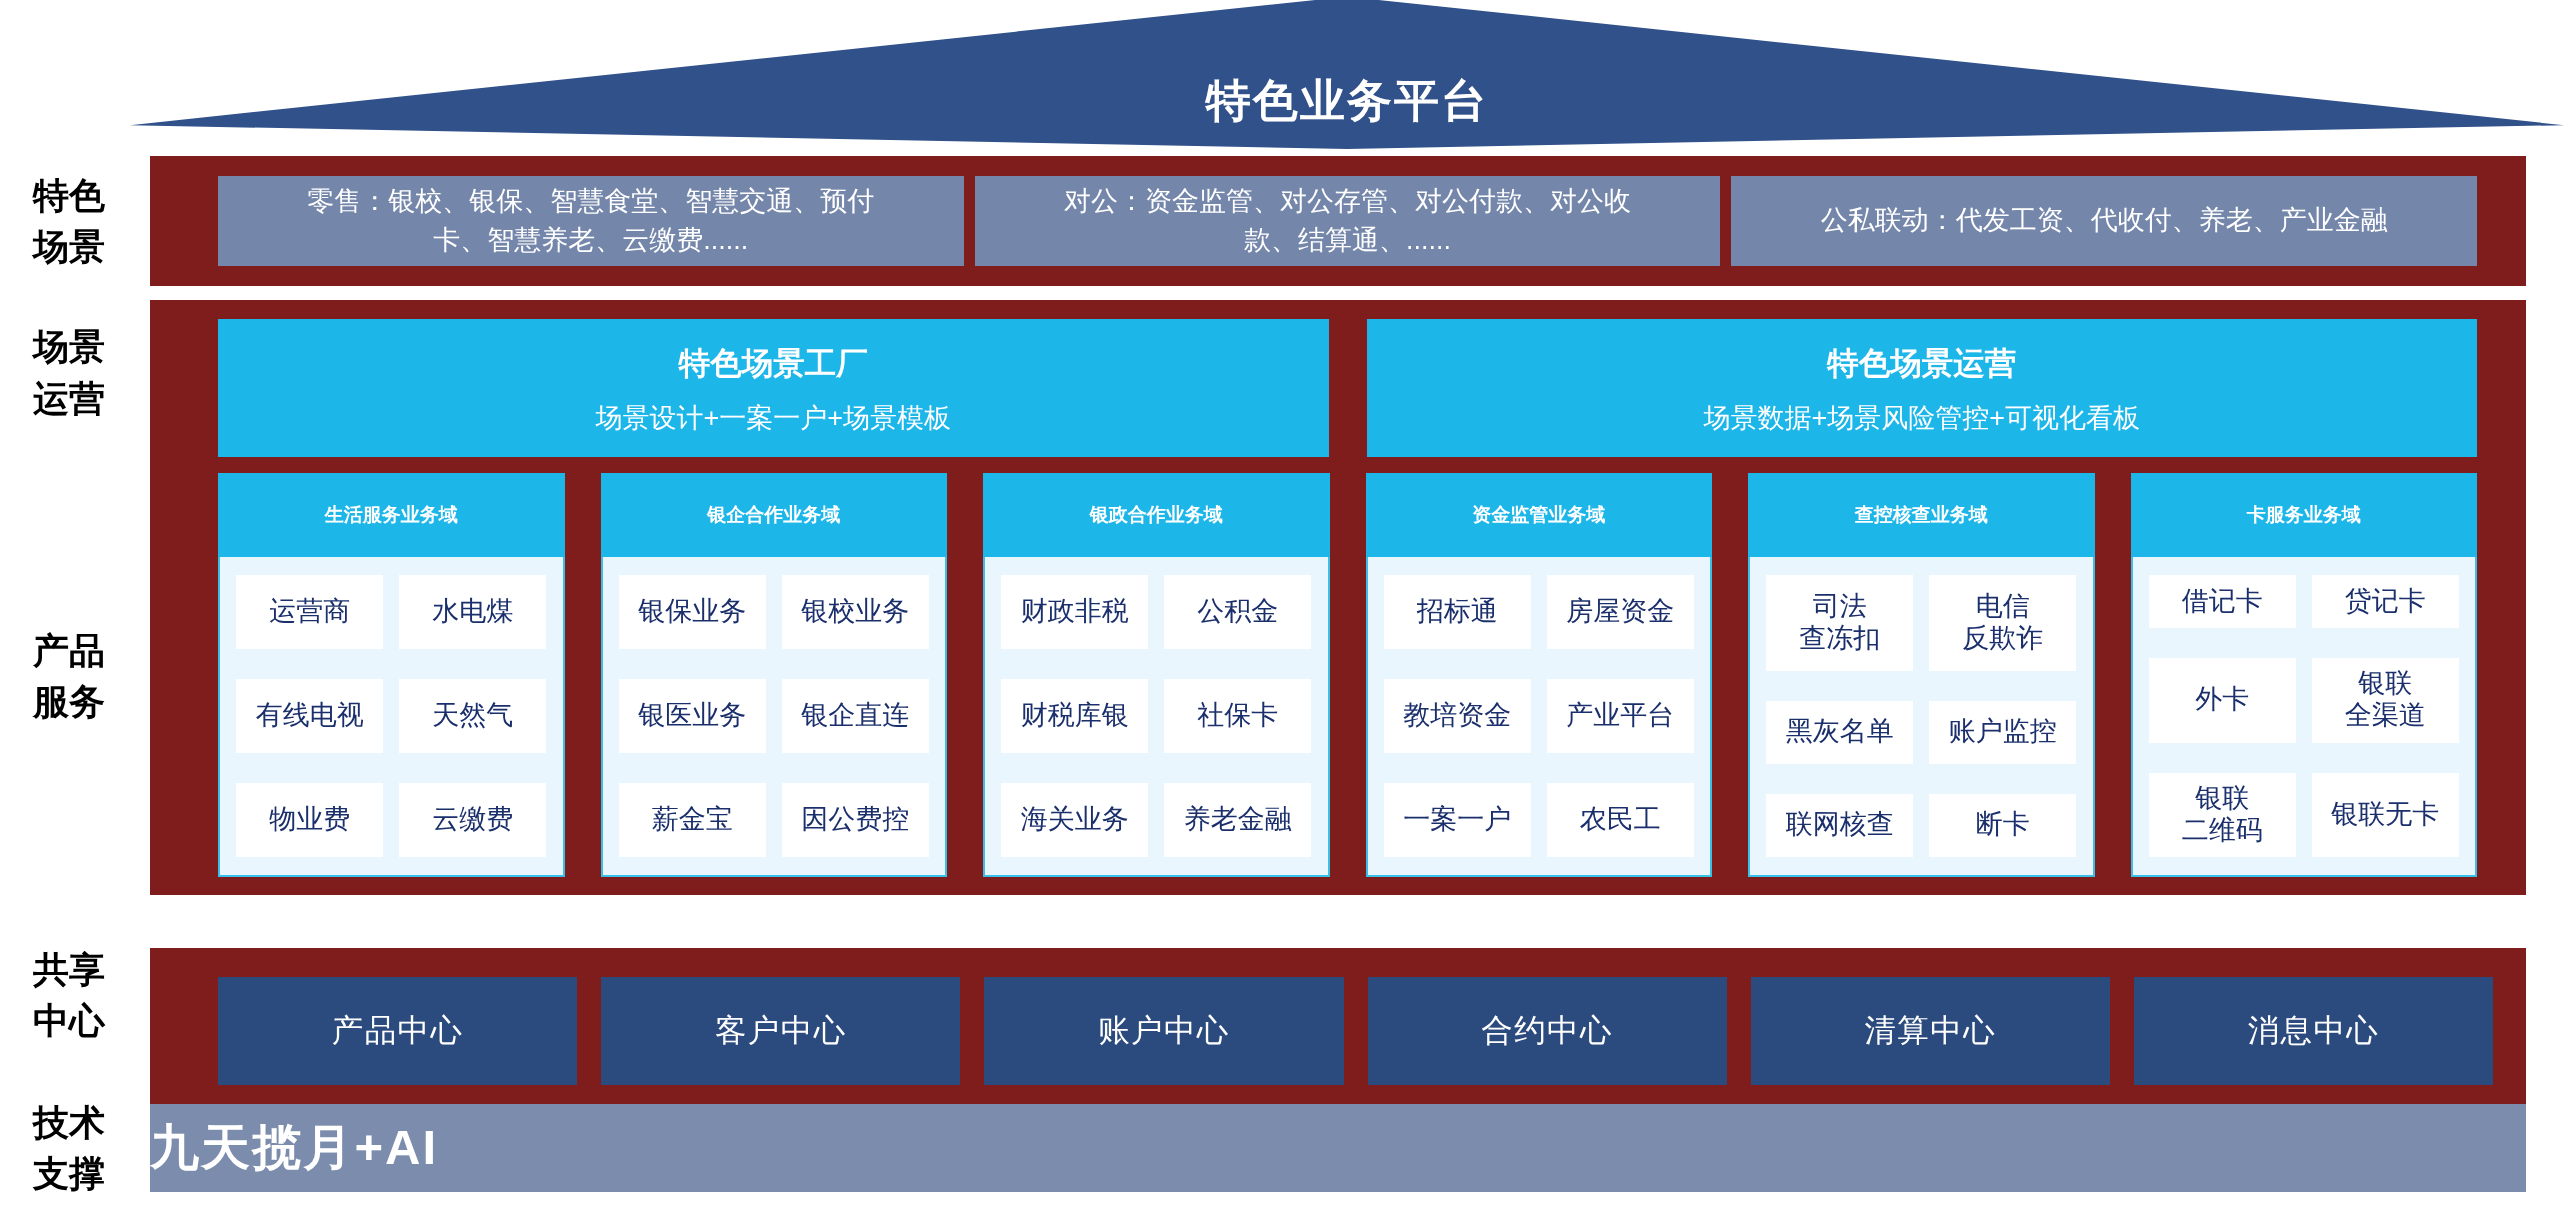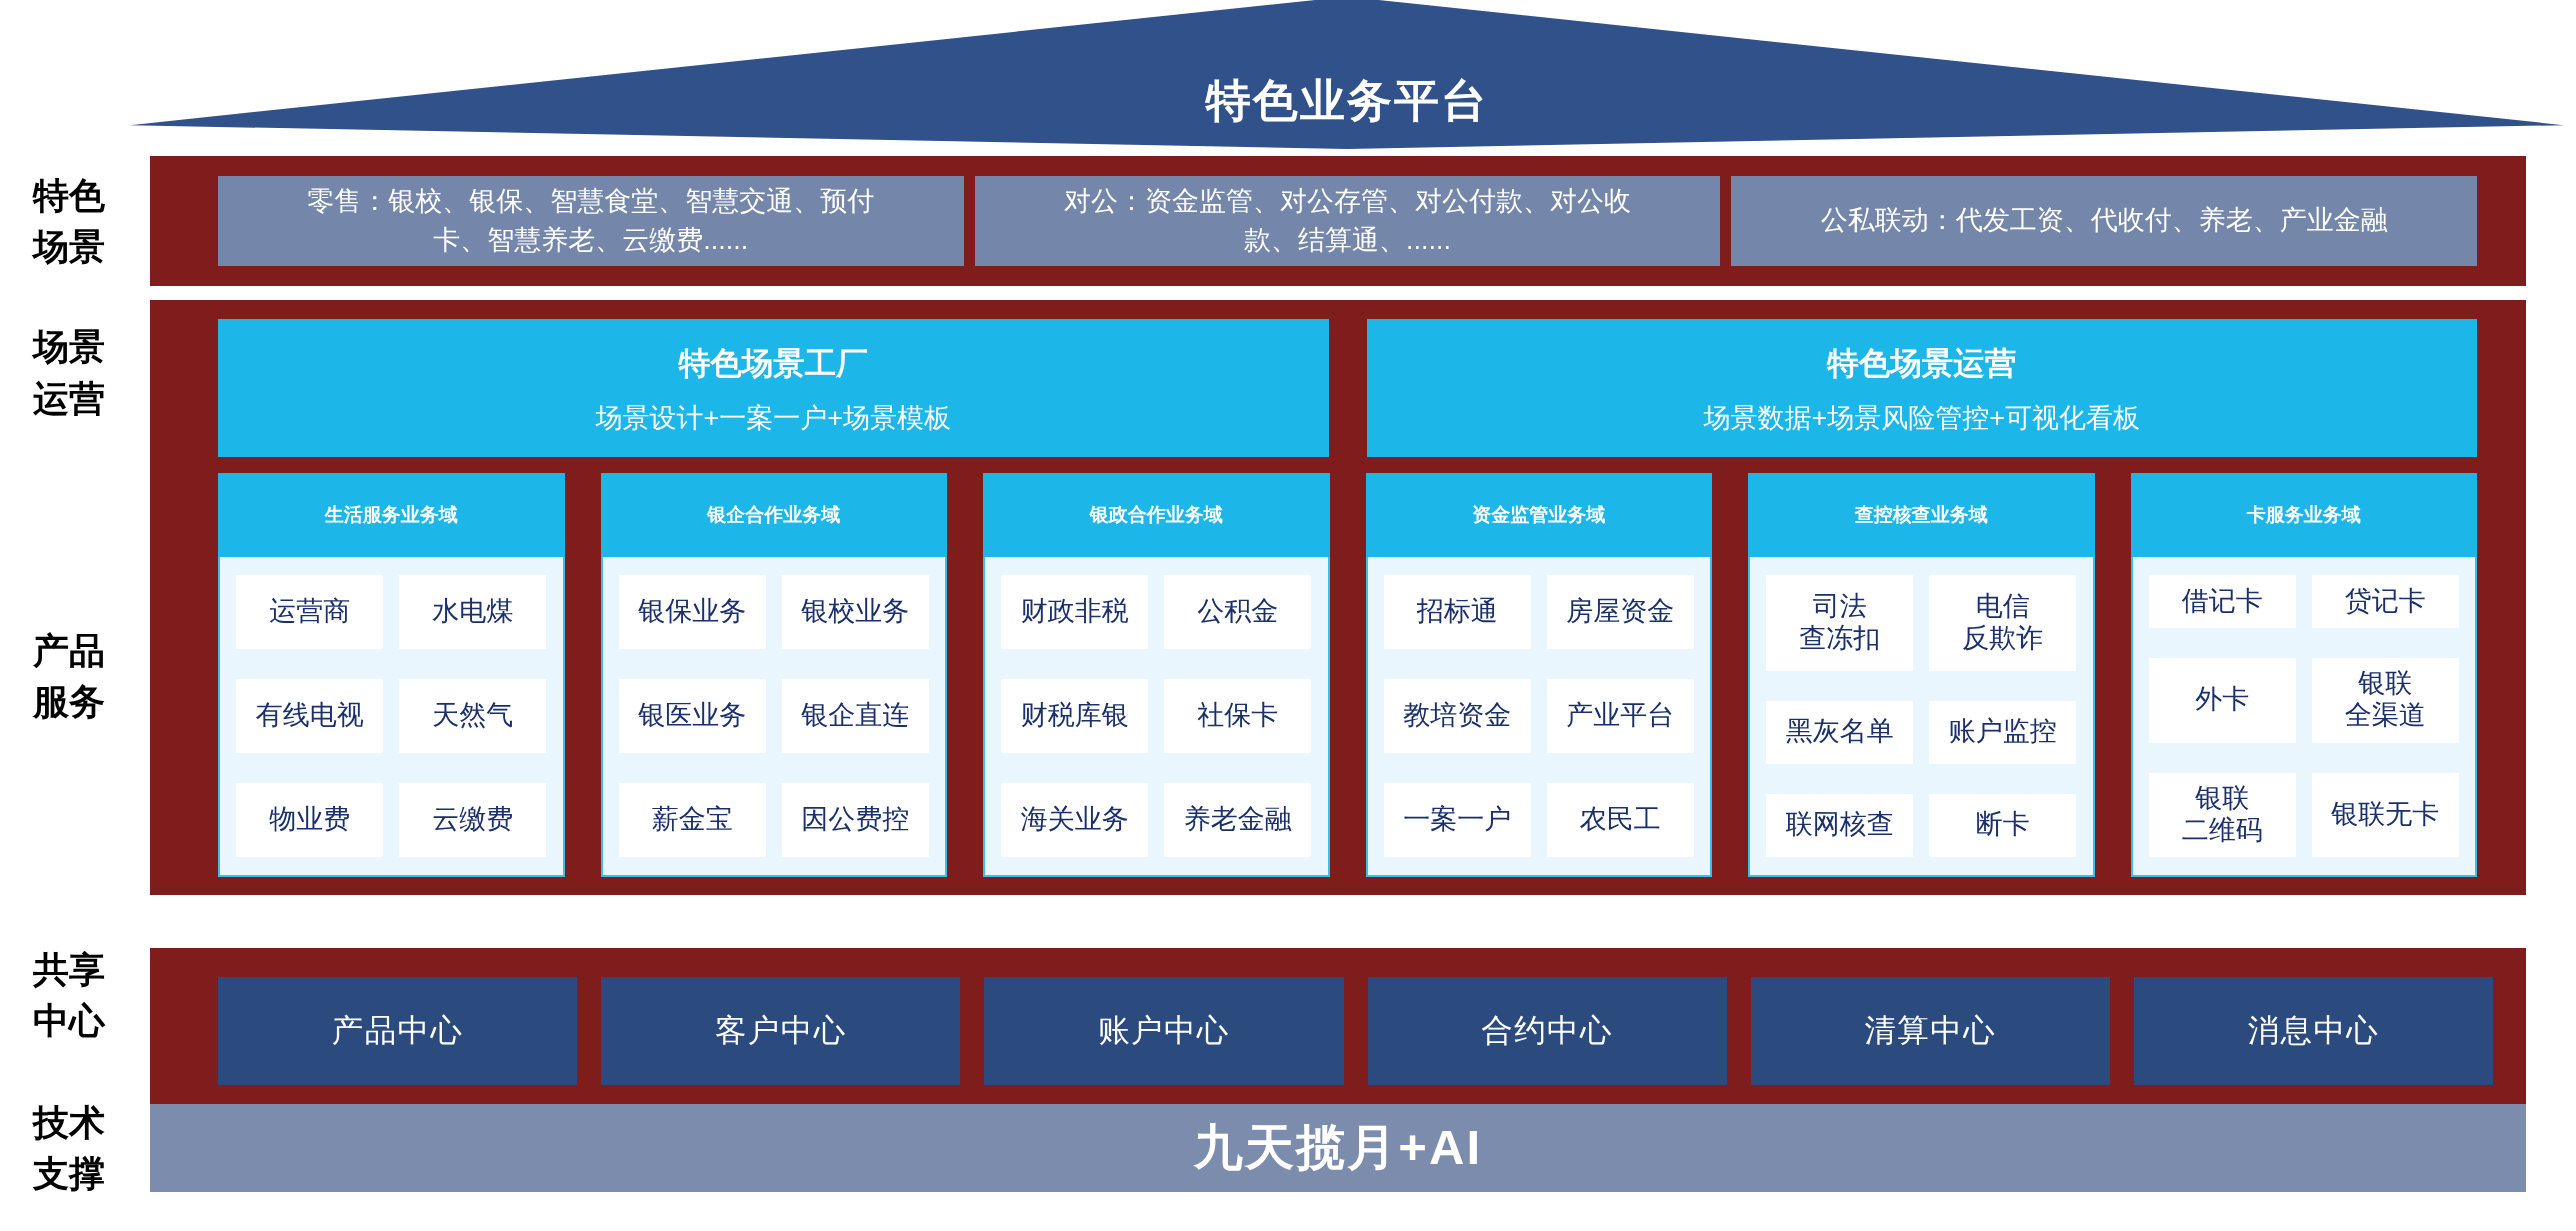--- a/index.html
+++ b/index.html
@@ -43,21 +43,21 @@
     padding:18px 16.4px;display:grid;grid-template-columns:1fr 1fr;column-gap:16.4px;row-gap:30px;
   }
   .cell{
     background:#ffffff;color:#1a2f6b;font-size:27px;line-height:1.18;
     display:flex;align-items:center;justify-content:center;text-align:center;white-space:pre-line;
   }
   .band4{top:948px;height:174px;padding:29px 33px 37px 68px;gap:24px;}
   .center-box{flex:1 1 0;background:#2b4a7d;color:#fff;font-size:31.5px;display:flex;align-items:center;justify-content:center;letter-spacing:1.4px;}
   .bar{
     position:absolute;left:150px;top:1104px;width:2376px;height:88px;background:#7b8cad;
-    color:#fff;font-size:49px;font-weight:700;display:flex;align-items:center;justify-content:center;letter-spacing:2.1px;
+    color:#fff;font-size:49px;font-weight:700;display:flex;align-items:center;justify-content:flex-start;letter-spacing:2.1px;
   }
 </style>
 </head>
 <body>
 
 <div class="canvas">
 
   <div class="roof">
     <div class="roof-title">特色业务平台</div>
   </div>

